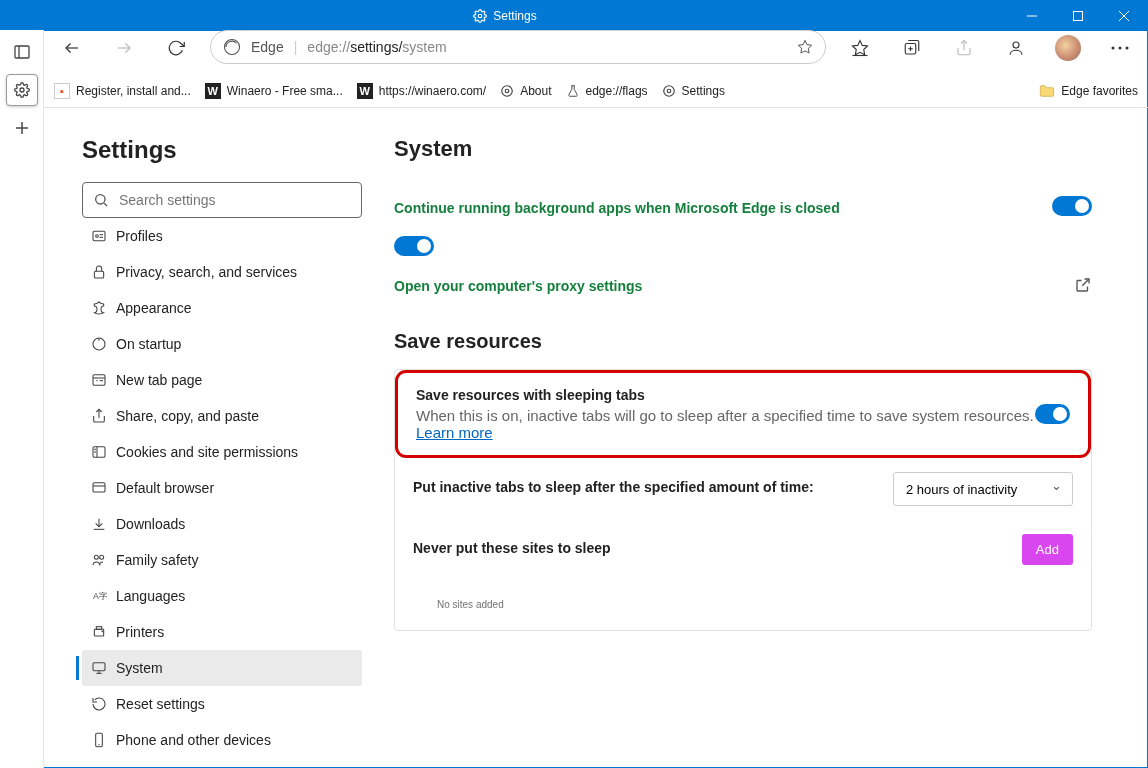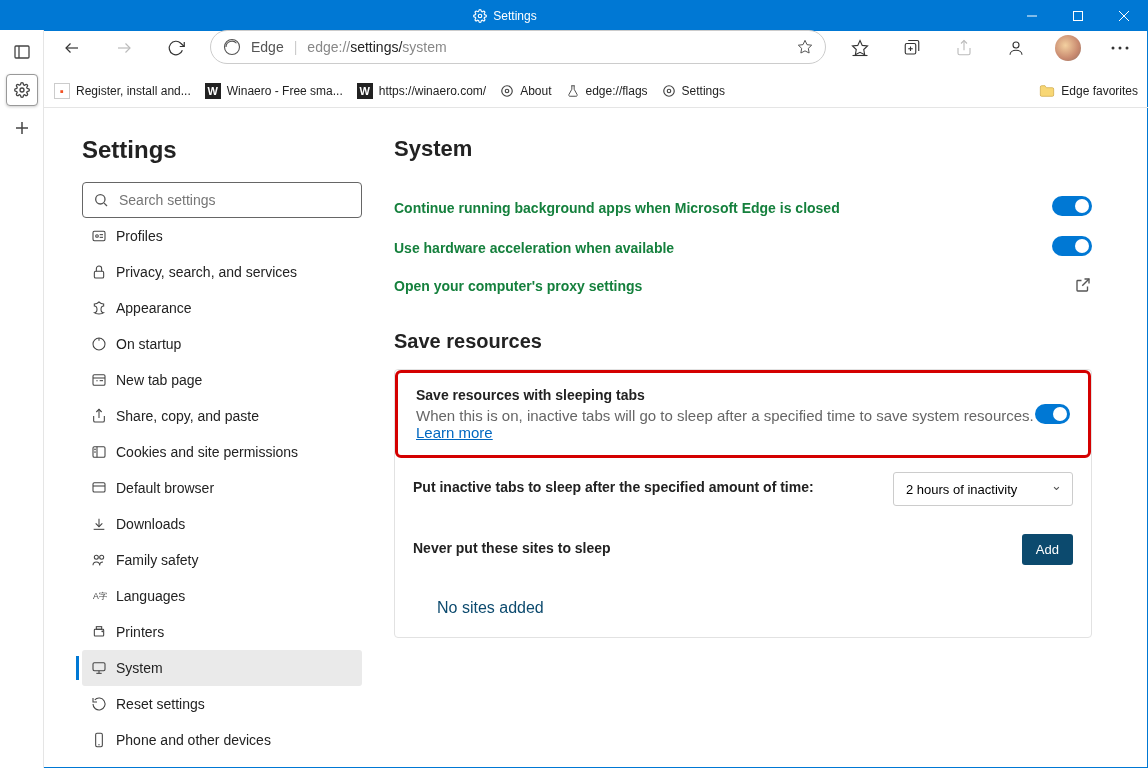--- a/index.html
+++ b/index.html
@@ -35,29 +35,29 @@
 .nav-ico{width:18px;display:flex;justify-content:center;color:#ef4444}
 .page{flex:1;padding:28px 56px 0 20px;overflow:auto}
 .page h2{font-size:22px;font-weight:600;color:#222;margin-bottom:24px}
 .row{display:flex;align-items:flex-end;justify-content:space-between;padding:10px 0;font-size:14px;font-weight:600;color:#15803d}
 .toggle{width:40px;height:20px;background:#0078d4;border-radius:10px;position:relative}
 .toggle::after{content:"";position:absolute;right:3px;top:3px;width:14px;height:14px;background:#fff;border-radius:50%}
 .ext-ico{width:18px;height:18px;color:#555}
 .page h3{font-size:20px;font-weight:600;color:#222;margin:26px 0 16px}
 .card{border:1px solid #e2e2e2;border-radius:4px;margin-bottom:20px}
 .cardrow{padding:14px 18px}
-.highlight{border:3px solid #d40000;border-radius:6px}
+.highlight{border:3px solid #d40000;border-radius:11px}
 .cardrow .ttl{font-size:14px;font-weight:600;color:#222;margin-bottom:4px}
 .cardrow .sub{font-size:15px;color:#666}
 .cardrow .sub a{color:#0067c0;text-decoration:underline}
 .cardrow.flex{display:flex;align-items:center;justify-content:space-between}
 .selectbox{height:34px;border:1px solid #ccc;border-radius:3px;padding:0 30px 0 12px;font-size:13px;display:flex;align-items:center;position:relative;min-width:180px}
 .selectbox::after{content:"⌄";position:absolute;right:10px;color:#555;top:5px}
-.addbtn{background:#0c4a6e;color:#fff;border:none;padding:8px 14px;border-radius:3px;font-size:13px}
-.nosites{font-size:16px;color:#0c4a6e;padding:6px 0 6px 24px}
+.addbtn{background:#d946ef;color:#fff;border:none;padding:8px 14px;border-radius:3px;font-size:13px}
+.nosites{font-size:10px;color:#737373;padding:6px 0 6px 24px}
 .avatar{width:26px;height:26px;border-radius:50%;background:radial-gradient(circle at 40% 40%,#f3d0a0,#c8896f 60%,#8a6f60)}
 svg{display:block}
 </style>
 </head>
 <body>
 
 <div class="titlebar">
   <div class="titlebar-center">
     <svg width="14" height="14" viewBox="0 0 24 24" fill="none" stroke="#fff" stroke-width="2">
         <circle cx="12" cy="12" r="3"></circle>
@@ -381,21 +381,20 @@
         </div>
     </div>
 
     <div class="page">
       <h2>System</h2>
       <div class="row">
         <span>Continue running background apps when Microsoft Edge is closed</span>
         <div class="toggle"></div>
       </div>
       <div class="row">
-        <span>Use hardware acceleration when available</span>
         <div class="toggle"></div>
       </div>
       <div class="row">
         <span>Open your computer's proxy settings</span>
         <svg class="ext-ico" viewBox="0 0 24 24" fill="none" stroke="#555" stroke-width="1.8">
             <path d="M14 4h6v6"></path>
             <path d="M20 4l-9 9"></path>
             <path d="M18 14v5a1 1 0 0 1-1 1H5a1 1 0 0 1-1-1V7a1 1 0 0 1 1-1h5"></path>
           </svg>
       </div>

